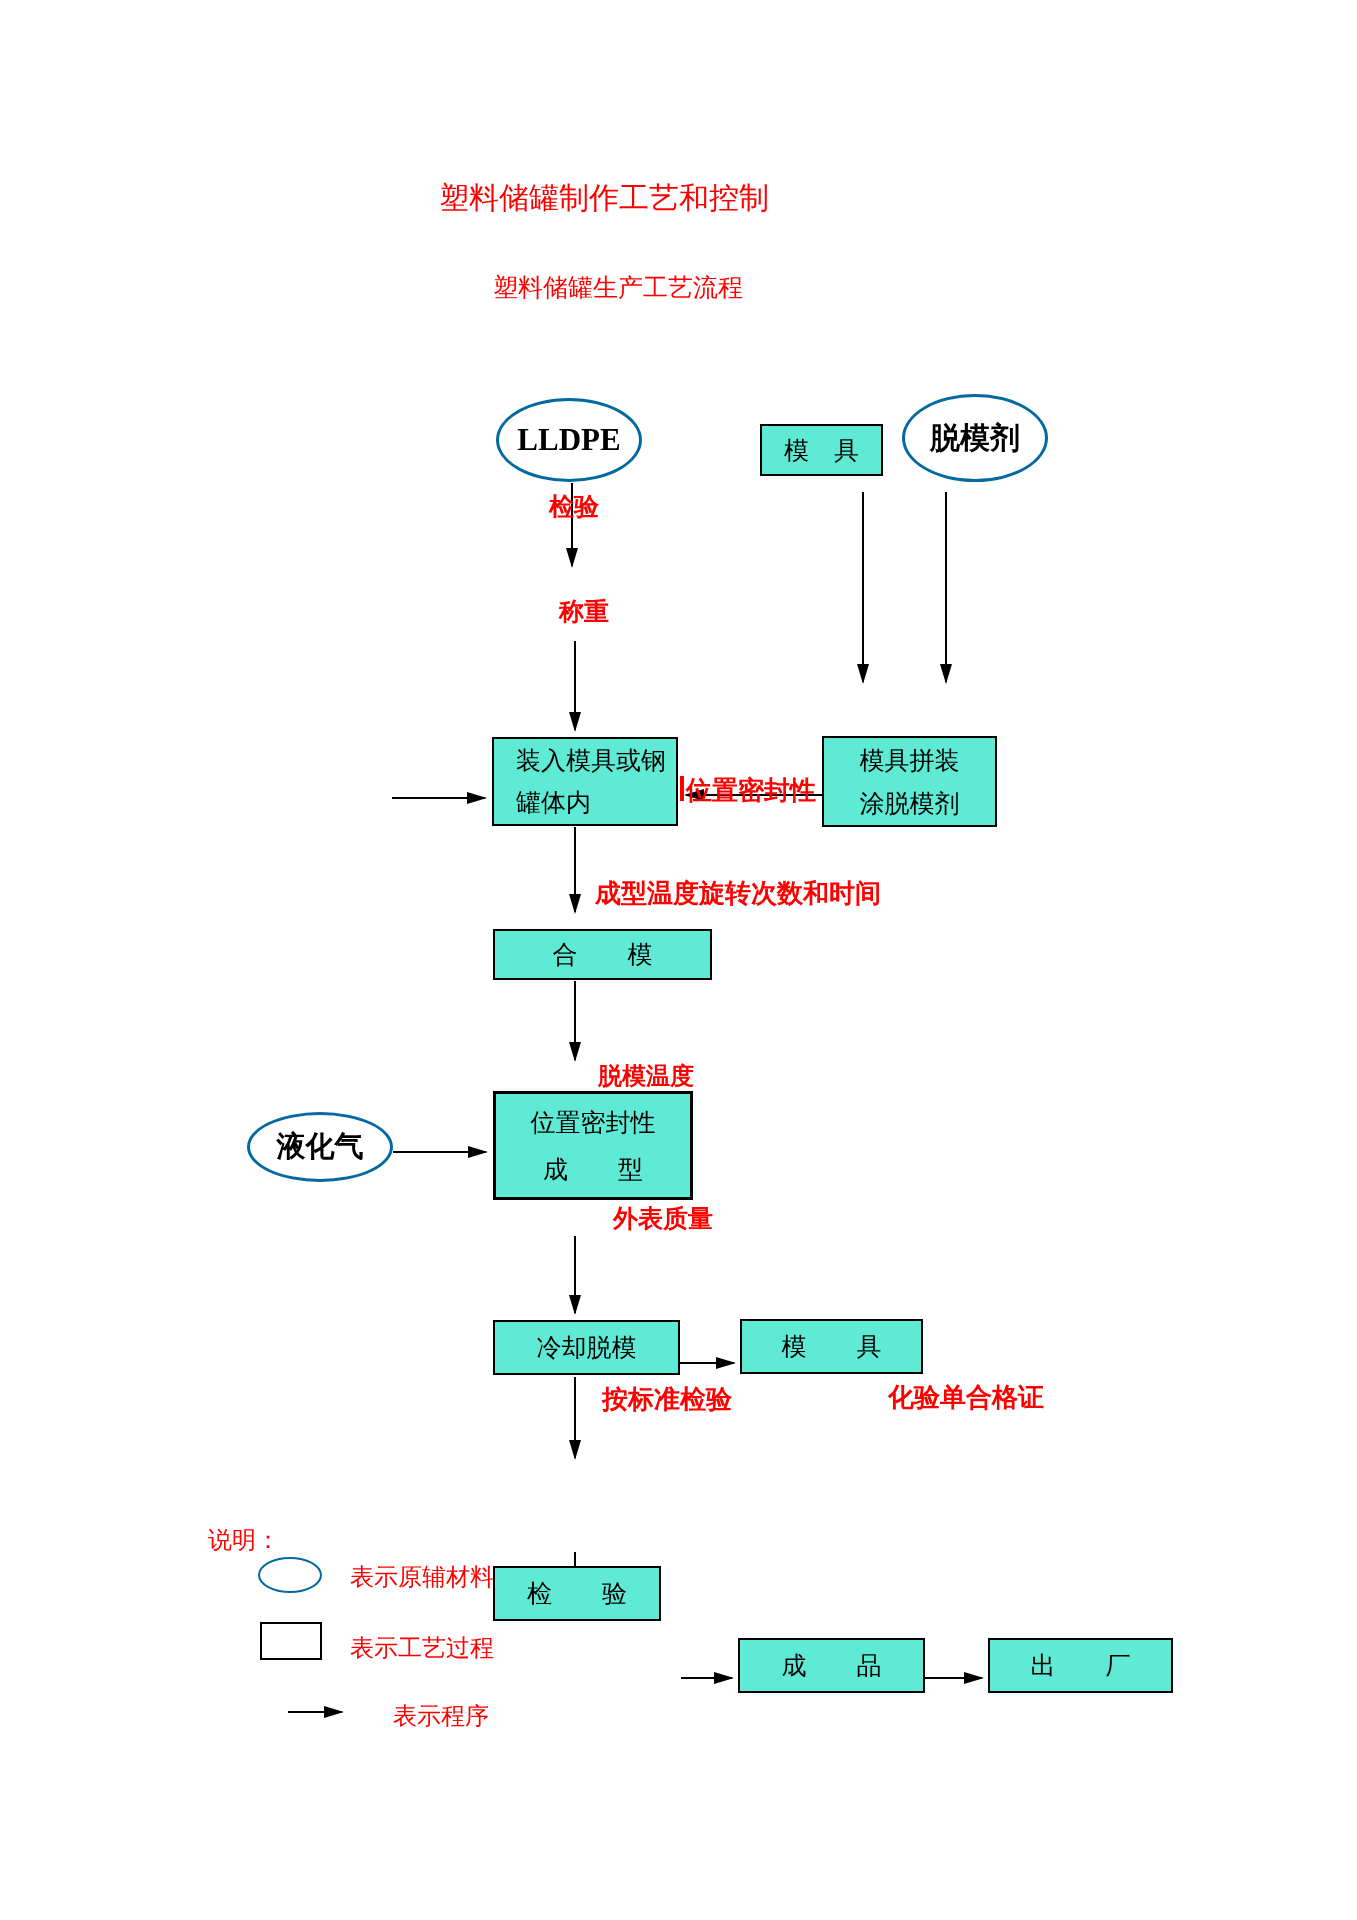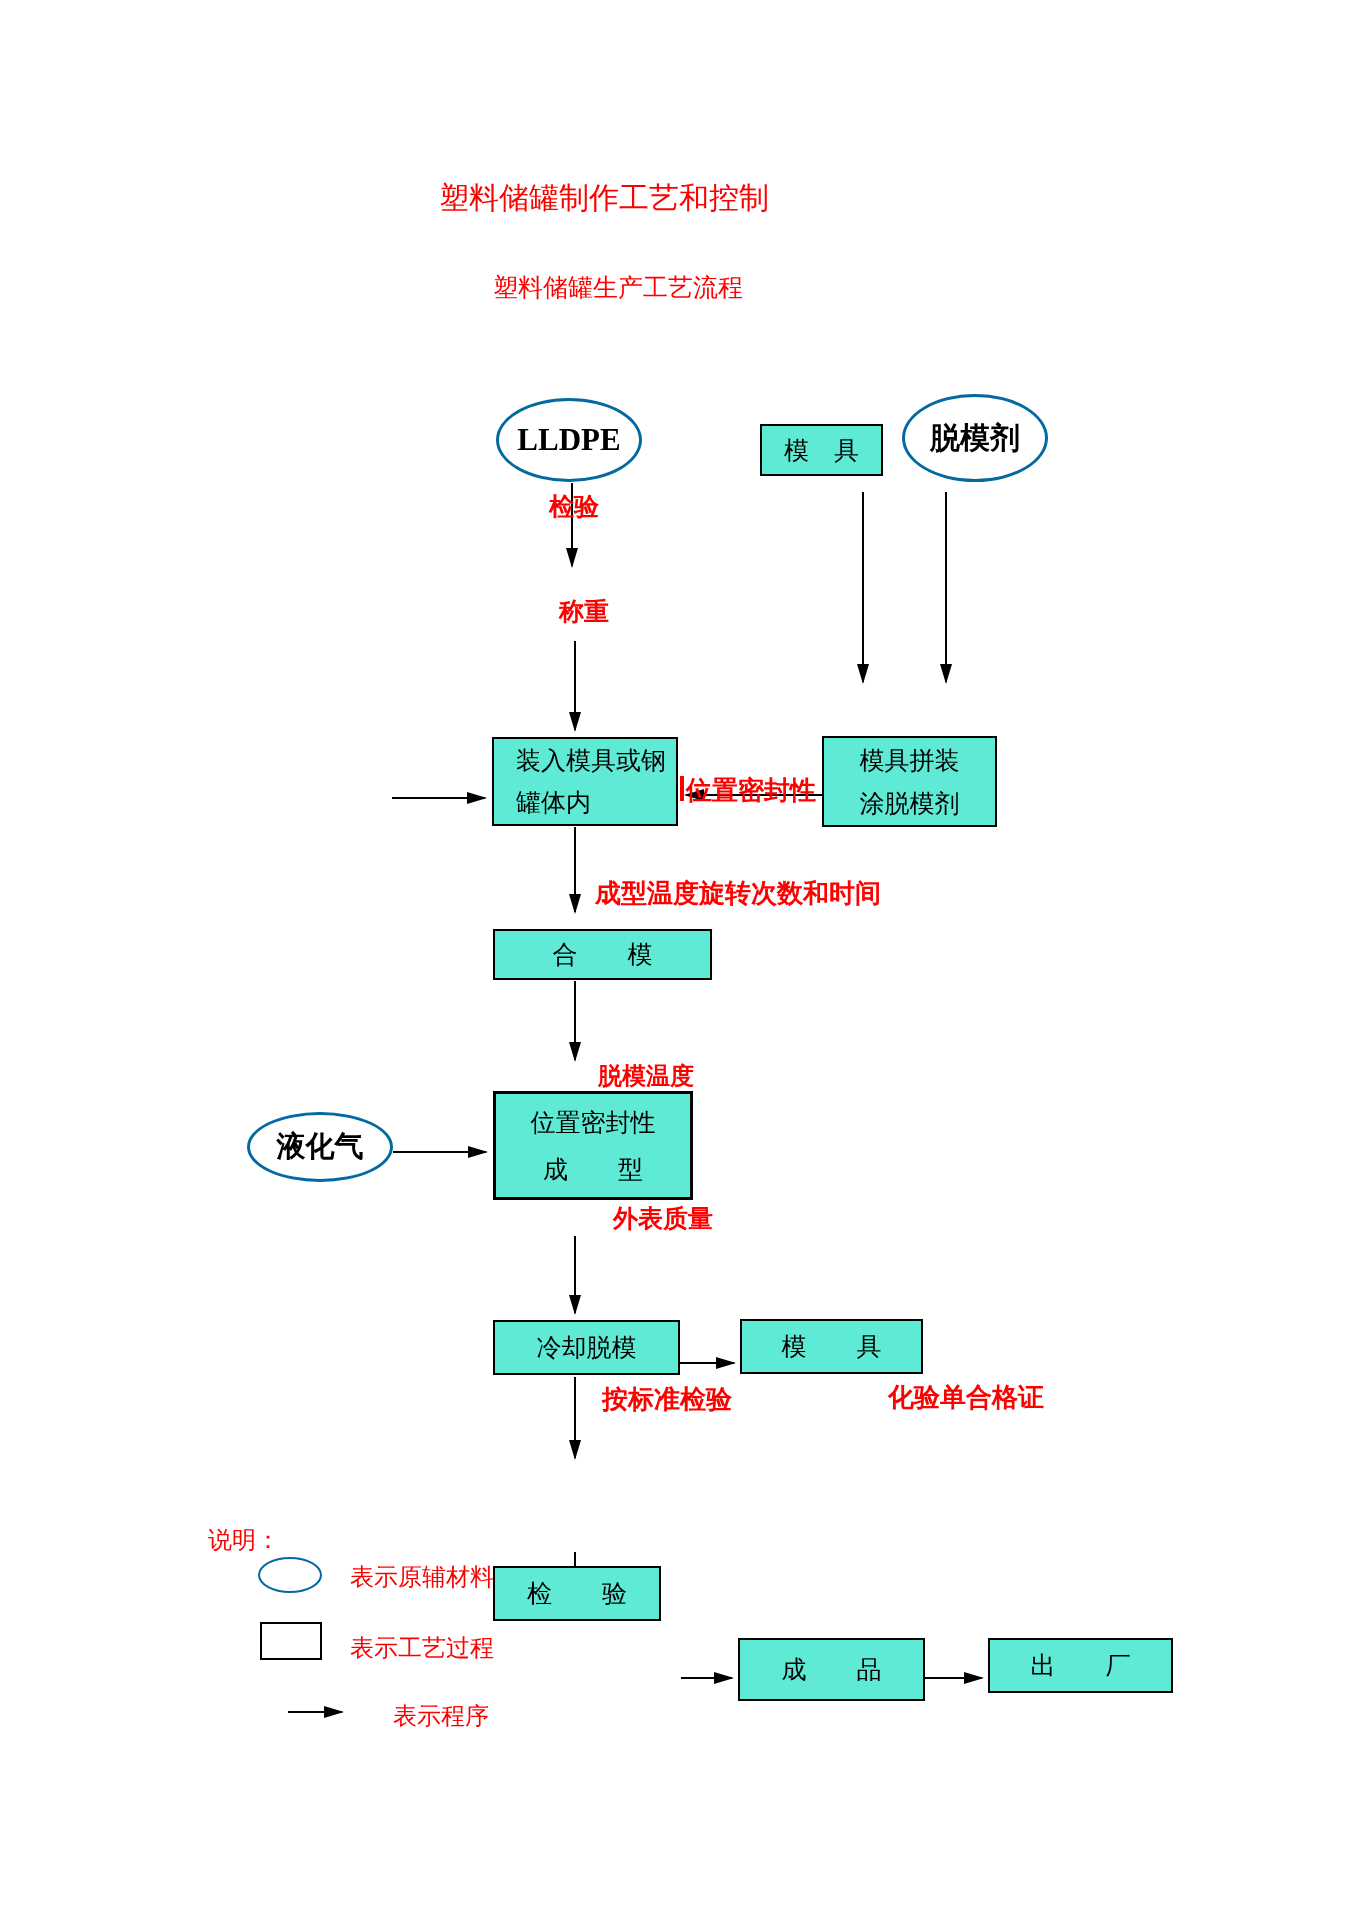--- a/index.html
+++ b/index.html
@@ -129,20 +129,20 @@
   <div class="red-note light" style="left:208px;top:1524px;font-size:24px;">说明：</div>
   <div class="ellipse thin" style="left:258px;top:1557px;width:64px;height:36px;"></div>
   <div class="red-note light" style="left:350px;top:1561px;font-size:24px;">表示原辅材料</div>
   <div class="abs" style="left:260px;top:1622px;width:58px;height:34px;border:2px solid #000;background:#fff;"></div>
   <div class="red-note light" style="left:350px;top:1632px;font-size:24px;">表示工艺过程</div>
   <div class="red-note light" style="left:393px;top:1700px;font-size:24px;">表示程序</div>
 
   <div class="node" style="left:493px;top:1566px;width:168px;height:55px;">
     <span class="line">检　　验</span>
   </div>
-  <div class="node" style="left:738px;top:1638px;width:187px;height:63px;">
+  <div class="node" style="left:738px;top:1638px;width:187px;height:55px;">
     <span class="line">成　　品</span>
   </div>
   <div class="node" style="left:988px;top:1638px;width:185px;height:55px;">
     <span class="line">出　　厂</span>
   </div>
 
 </div>
 
 </body></html>

